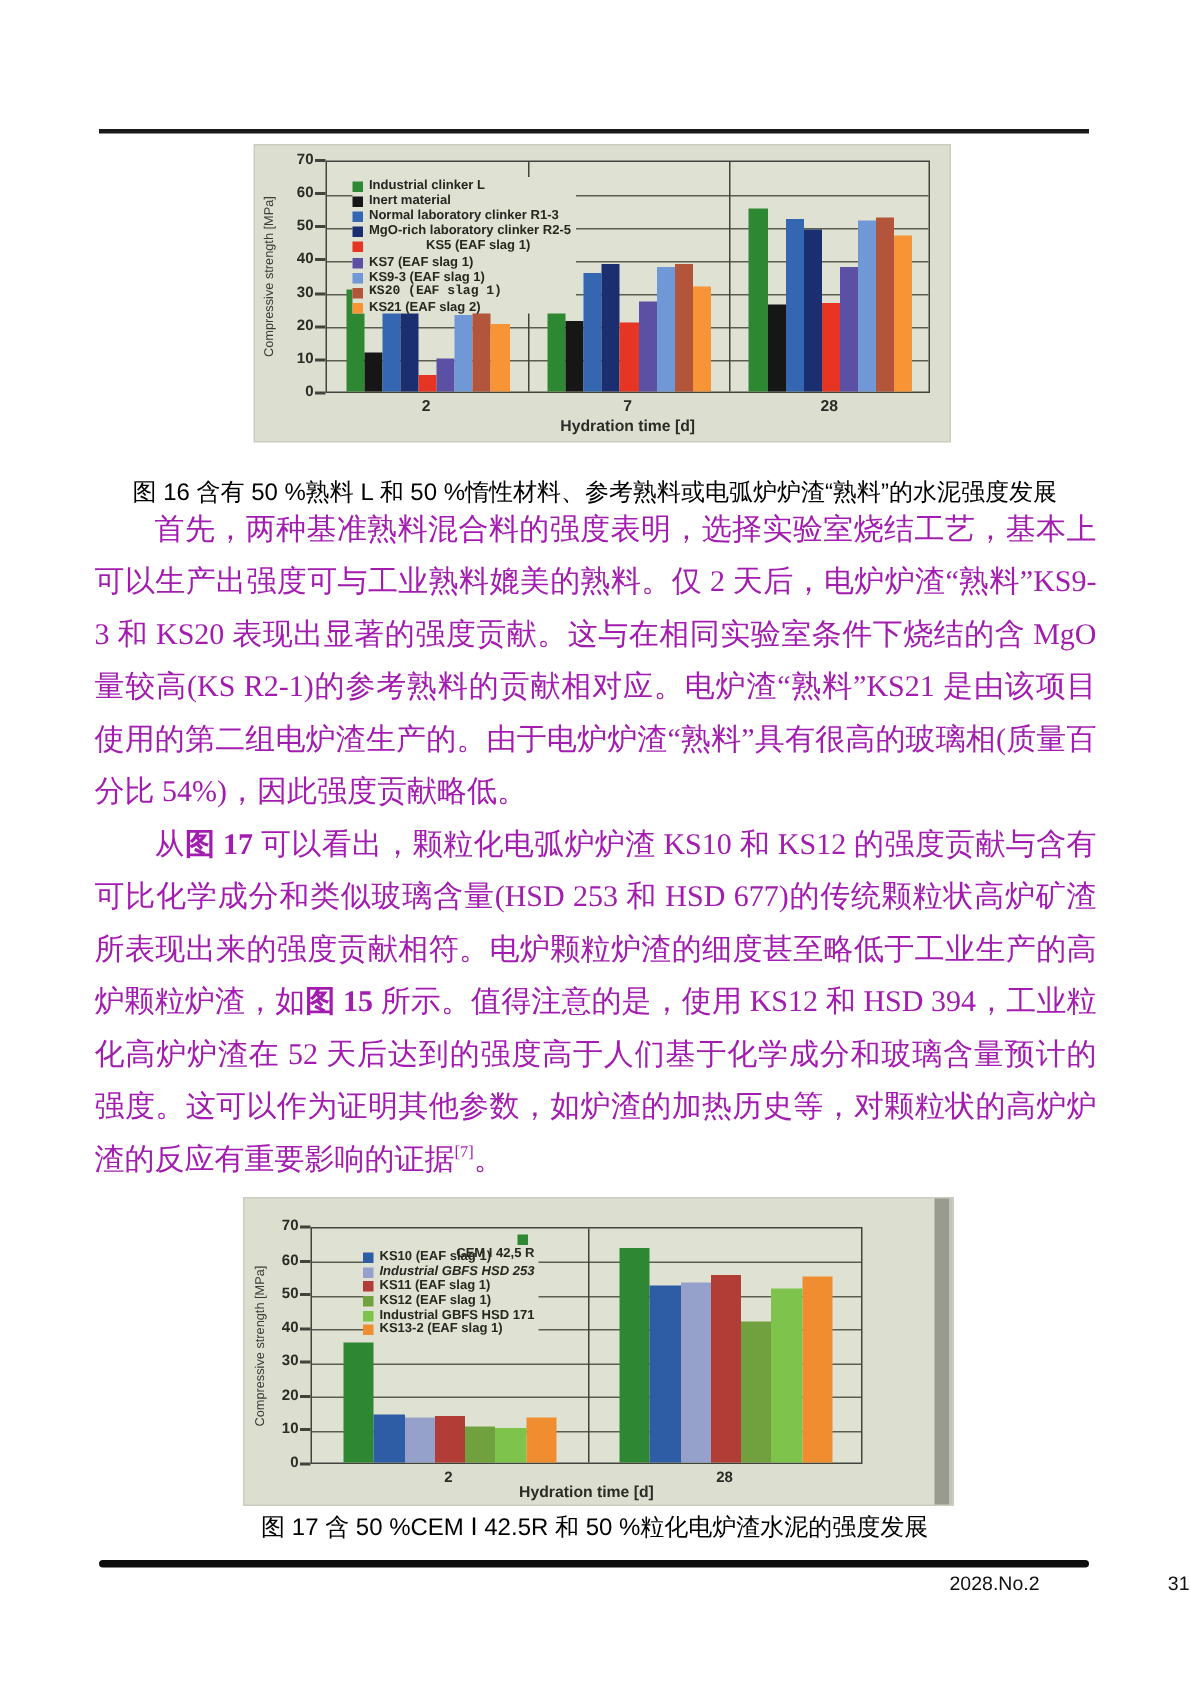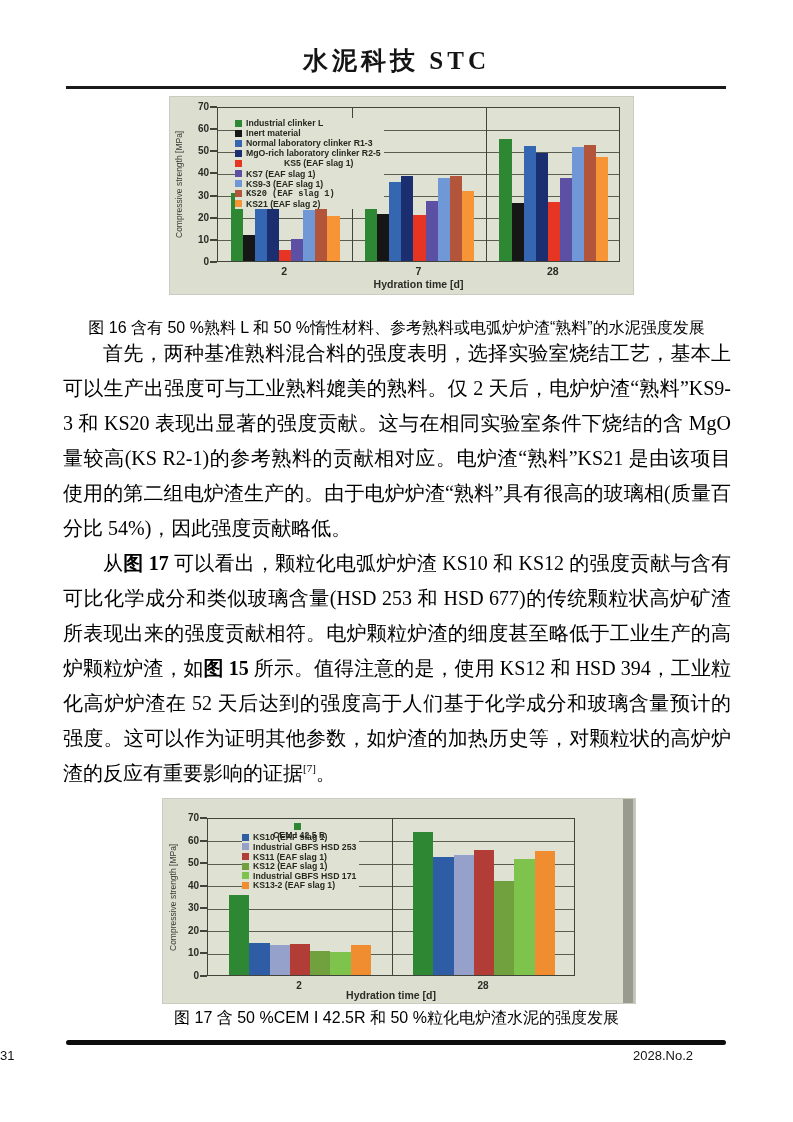--- a/index.html
+++ b/index.html
@@ -24,52 +24,51 @@
   .tick-label{position:absolute;text-align:right;font-family:"Liberation Sans","DejaVu Sans",sans-serif;
               font-weight:bold;color:#2a2c26;}
   .tick-dash{position:absolute;height:2px;background:#41443b;}
   .cat-label{position:absolute;text-align:center;font-family:"Liberation Sans","DejaVu Sans",sans-serif;
              font-weight:bold;color:#2a2c26;}
   .xlabel{position:absolute;text-align:center;font-family:"Liberation Sans","DejaVu Sans",sans-serif;
           font-weight:bold;color:#2a2c26;}
   .ylabel{position:absolute;writing-mode:vertical-rl;transform:rotate(180deg);text-align:center;
           font-family:"Liberation Sans","DejaVu Sans",sans-serif;color:#383a33;white-space:nowrap;}
   .legend{position:absolute;z-index:3;background:#dfe1d3;padding:0 3px 0 0;}
-  .legend-item{display:flex;align-items:center;}
+  .legend-item{display:flex;align-items:flex-end;}
   .legend-swatch{flex:0 0 auto;margin-right:4px;}
   .legend-label{font-family:"Liberation Sans","DejaVu Sans",sans-serif;font-weight:bold;
                 color:#26281f;white-space:nowrap;}
   .shadow-strip{position:absolute;top:0;bottom:0;right:2px;width:10px;background:#75776c;opacity:.65;z-index:4;}
   .shadow-edge{position:absolute;top:0;bottom:0;right:0;width:2px;background:#c3c4b8;z-index:4;}
 
   
   .figcaption{position:absolute;left:0;width:100%;text-align:center;
               font-family:"Liberation Sans","DejaVu Sans",sans-serif;font-size:16px;color:#000;}
   #cap16{top:318px;}
   #cap17{top:1008px;}
 
   
   .body-text{position:absolute;left:63px;top:336px;width:668px;}
-  .para{font-size:20px;line-height:35px;text-align:justify;text-indent:2em;color:#000000;}
+  .para{font-size:20px;line-height:35px;text-align:justify;text-indent:2em;color:#a21caf;}
   .para .b{font-weight:bold;}
   .para sup{font-size:11px;line-height:0;vertical-align:super;}
 
   
   .footer-rule{position:absolute;top:1040px;left:66px;width:660px;height:5px;background:#0d0d0d;border-radius:3px;}
-  .page-number{position:absolute;top:1048px;left:0;width:100%;text-align:left;
+  .page-number{position:absolute;top:1048px;left:0;width:100%;text-align:right;
                font-family:"Liberation Sans","DejaVu Sans",sans-serif;font-size:13px;color:#111;}
   .issue{position:absolute;top:1048px;right:100px;
          font-family:"Liberation Sans","DejaVu Sans",sans-serif;font-size:13px;color:#111;}
 </style>
 </head>
 <body>
 
 <div class="page">
 
-  <div class="journal-title">水泥科技 STC</div>
   <div class="header-rule"></div>
 
   <figure style="margin:0">
     <div id="chart1" class="chart-box" style="width: 463px; height: 197px;">
         <div class="plot" style="left: 47px; top: 10px; width: 403px; height: 155px;">
           <div class="gridline" style="top: 132.357px;"></div>
           <div class="gridline" style="top: 110.214px;"></div>
           <div class="gridline" style="top: 88.0714px;"></div>
           <div class="gridline" style="top: 65.9286px;"></div>
           <div class="gridline" style="top: 43.7857px;"></div>
@@ -229,21 +228,21 @@
         <div class="ylabel" style="left: 5px; top: 19px; height: 158px; font-size: 8.5px;">Compressive strength [MPa]</div>
         <div class="legend" style="left: 79px; top: 24px;">
           <div class="legend-item" style="height: 9.6px; flex-direction: column;">
             <span class="legend-swatch" style="width: 7px; height: 7px; background: rgb(46, 136, 51);"></span>
             <span class="legend-label" style="font-size: 8.7px;">CEM I 42,5 R</span>
           </div>
           <div class="legend-item" style="height: 9.6px;">
             <span class="legend-swatch" style="width: 7px; height: 7px; background: rgb(46, 93, 166);"></span>
             <span class="legend-label" style="font-size: 8.7px;">KS10 (EAF slag 1)</span>
           </div>
-          <div class="legend-item" style="height: 9.6px;">
+          <div class="legend-item" style="height: 9.6px; font-style: italic;">
             <span class="legend-swatch" style="width: 7px; height: 7px; background: rgb(149, 161, 203);"></span>
             <span class="legend-label" style="font-size: 8.7px;">Industrial GBFS HSD 253</span>
           </div>
           <div class="legend-item" style="height: 9.6px;">
             <span class="legend-swatch" style="width: 7px; height: 7px; background: rgb(178, 61, 54);"></span>
             <span class="legend-label" style="font-size: 8.7px;">KS11 (EAF slag 1)</span>
           </div>
           <div class="legend-item" style="height: 9.6px;">
             <span class="legend-swatch" style="width: 7px; height: 7px; background: rgb(113, 161, 63);"></span>
             <span class="legend-label" style="font-size: 8.7px;">KS12 (EAF slag 1)</span>

